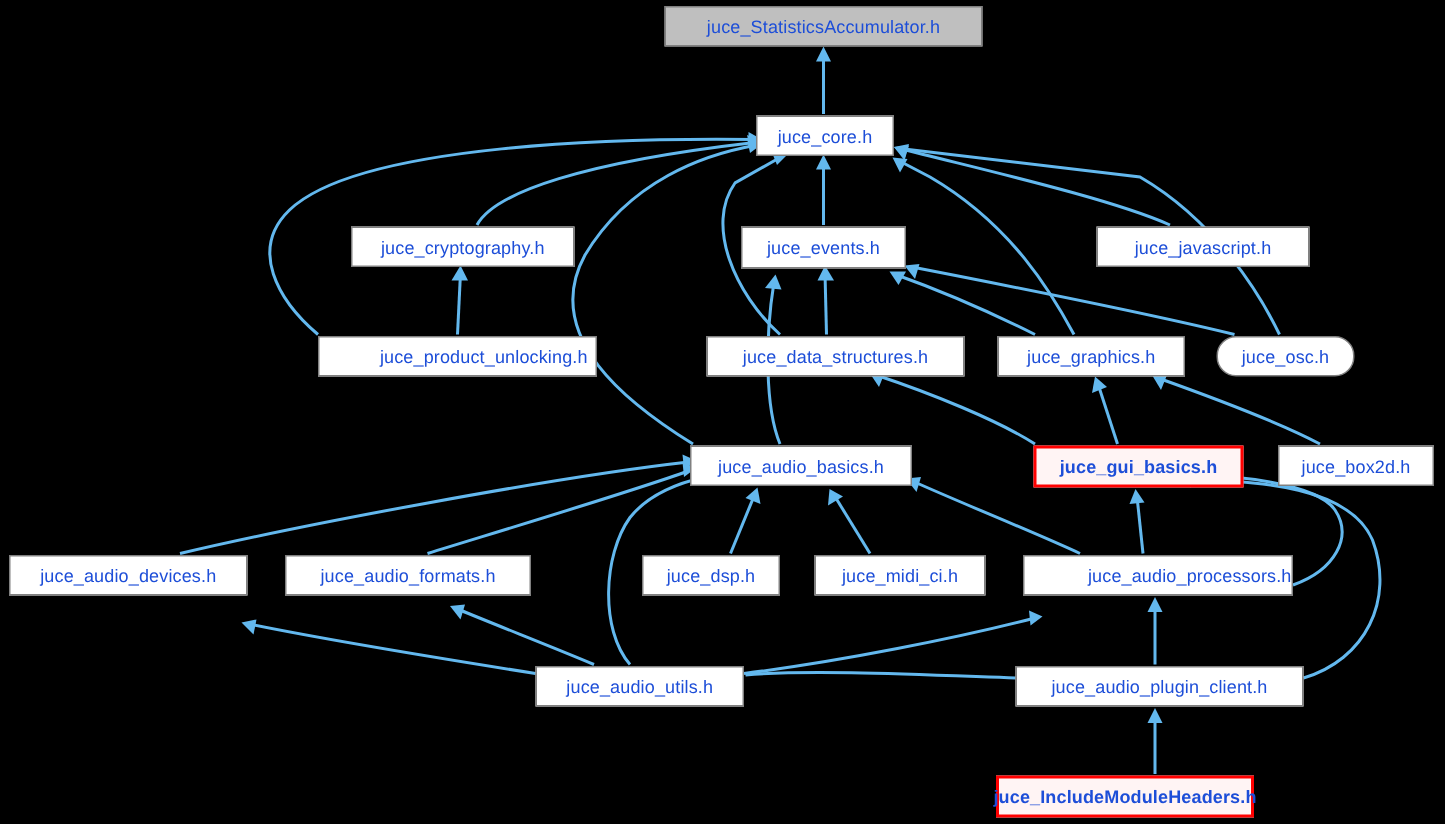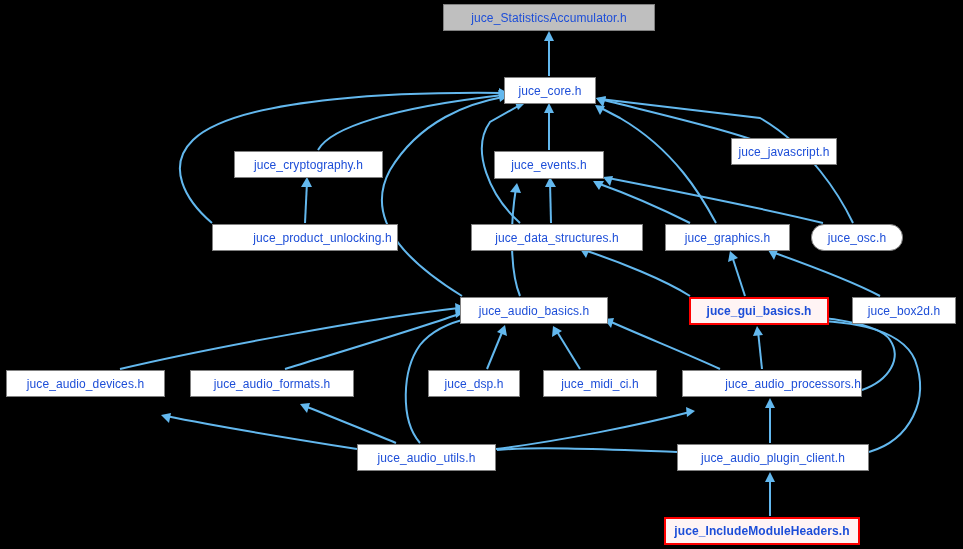--- a/index.html
+++ b/index.html
@@ -134,21 +134,21 @@
       </div>
       <div class="node-box" style="left: 504px; top: 77px; width: 92px; height: 27px;">
         <span class="node-label">juce_core.h</span>
       </div>
       <div class="node-box" style="left: 234px; top: 151px; width: 149px; height: 27px;">
         <span class="node-label">juce_cryptography.h</span>
       </div>
       <div class="node-box" style="left: 494px; top: 151px; width: 110px; height: 28px;">
         <span class="node-label">juce_events.h</span>
       </div>
-      <div class="node-box" style="left: 731px; top: 138px; width: 106px; height: 27px;">
+      <div class="node-box" style="left: 731px; top: 151px; width: 142px; height: 27px;">
         <span class="node-label">juce_javascript.h</span>
       </div>
       <div class="node-box" style="left: 212px; top: 224px; width: 186px; height: 27px; padding-left: 35px;">
         <span class="node-label">juce_product_unlocking.h</span>
       </div>
       <div class="node-box" style="left: 471px; top: 224px; width: 172px; height: 27px;">
         <span class="node-label">juce_data_structures.h</span>
       </div>
       <div class="node-box" style="left: 665px; top: 224px; width: 125px; height: 27px;">
         <span class="node-label">juce_graphics.h</span>
@@ -179,17 +179,17 @@
       </div>
       <div class="node-box" style="left: 682px; top: 370px; width: 180px; height: 27px; justify-content: flex-end;">
         <span class="node-label">juce_audio_processors.h</span>
       </div>
       <div class="node-box" style="left: 357px; top: 444px; width: 139px; height: 27px;">
         <span class="node-label">juce_audio_utils.h</span>
       </div>
       <div class="node-box" style="left: 677px; top: 444px; width: 192px; height: 27px;">
         <span class="node-label">juce_audio_plugin_client.h</span>
       </div>
-      <div class="node-box highlight" style="left: 664px; top: 517px; width: 196px; height: 28px;">
+      <div class="node-box highlight" style="left: 664px; top: 517px; width: 172px; height: 28px;">
         <span class="node-label">juce_IncludeModuleHeaders.h</span>
       </div>
     </div>
 </div>
 
 </body></html>

